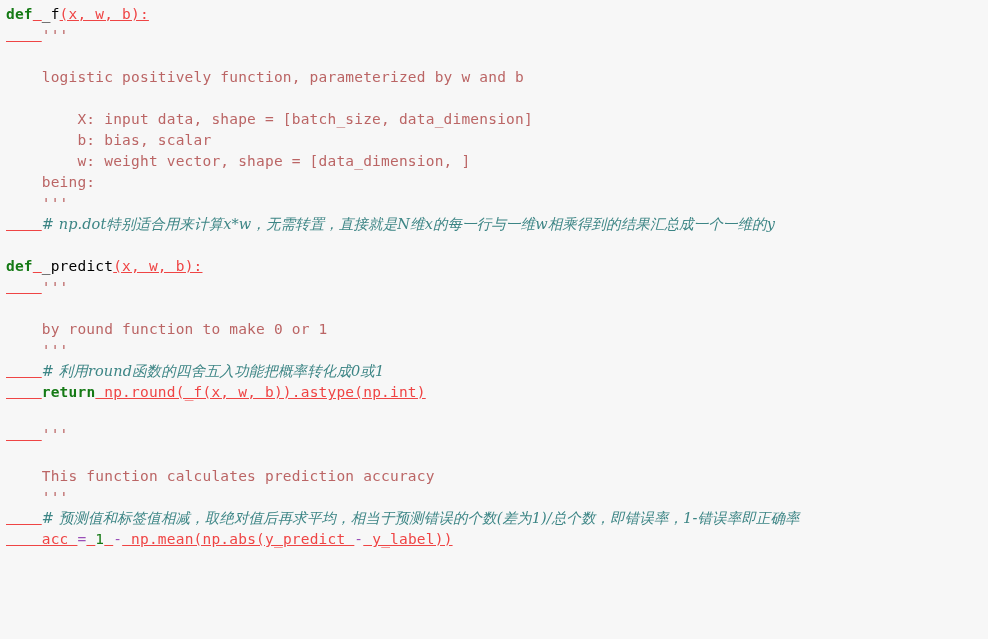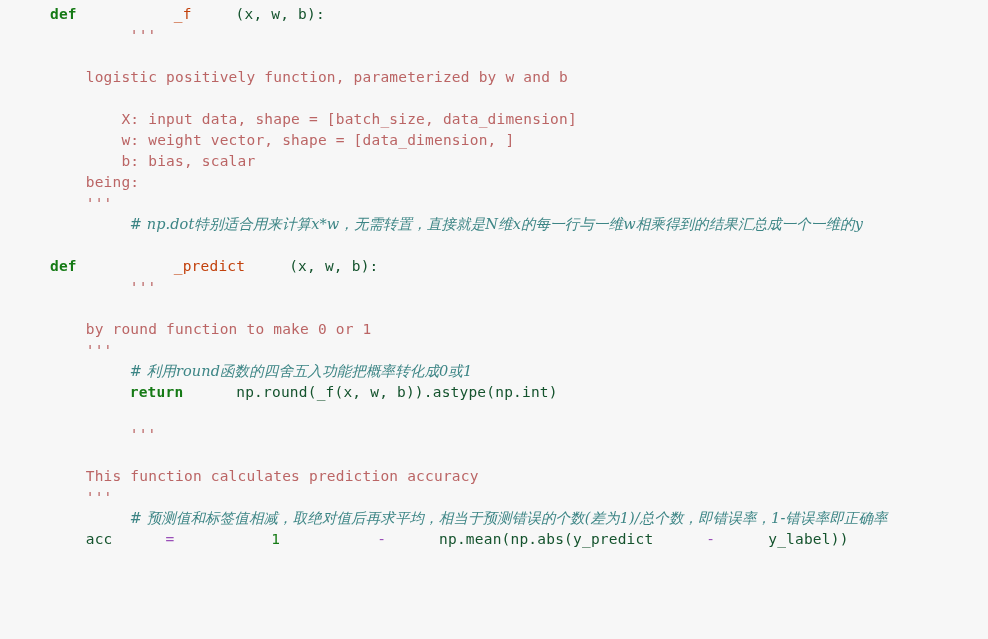--- a/index.html
+++ b/index.html
@@ -23,61 +23,62 @@
   }
   .code-line {
     height: 21px;
     line-height: 21px;
     font-size: 14.5px;
     white-space: pre;
     padding-left: 6px;
     letter-spacing: 0.2px;
     color: #2b2b2b;
   }
-  .tok { white-space: pre; margin-left: 44px; }
+  .tok { white-space: pre; }
   .kw {
     color: #157a15;
     font-weight: bold;
   }
   .fn {
-    color: #c2410c;
+    color: #000000;
   }
   .str {
     color: #bb6565;
   }
   .cmt {
     color: #3c8585;
     font-style: italic;
     font-family: "DejaVu Serif", "Liberation Serif", serif;
     letter-spacing: 0.1px;
   }
   .op {
     color: #9a4fb8;
   }
   .num {
     color: #157a15;
   }
   .plain {
-    color: #14532d;
+    color: #ef4444;
+    text-decoration: underline;
   }
   .blank { height: 21px; }
 </style>
 </head>
 <body>
 
 <div id="code-editor">
   <div id="code-lines-container">
       <div class="code-line"><span class="tok kw">def</span><span class="tok plain"> </span><span class="tok fn">_f</span><span class="tok plain">(x, w, b):</span></div>
       <div class="code-line"><span class="tok plain">    </span><span class="tok str">'''</span></div>
       <div class="code-line"><span class="tok str">    </span></div>
       <div class="code-line"><span class="tok str">    logistic positively function, parameterized by w and b</span></div>
       <div class="code-line"><span class="tok str">    </span></div>
       <div class="code-line"><span class="tok str">        X: input data, shape = [batch_size, data_dimension]</span></div>
+      <div class="code-line"><span class="tok str">        b: bias, scalar</span></div>
       <div class="code-line"><span class="tok str">        w: weight vector, shape = [data_dimension, ]</span></div>
-      <div class="code-line"><span class="tok str">        b: bias, scalar</span></div>
       <div class="code-line"><span class="tok str">    being:</span></div>
       <div class="code-line"><span class="tok str">    '''</span></div>
       <div class="code-line"><span class="tok plain">    </span><span class="tok cmt"># np.dot特别适合用来计算x*w，无需转置，直接就是N维x的每一行与一维w相乘得到的结果汇总成一个一维的y</span></div>
       <div class="code-line blank">&nbsp;</div>
       <div class="code-line"><span class="tok kw">def</span><span class="tok plain"> </span><span class="tok fn">_predict</span><span class="tok plain">(x, w, b):</span></div>
       <div class="code-line"><span class="tok plain">    </span><span class="tok str">'''</span></div>
       <div class="code-line"><span class="tok str">    </span></div>
       <div class="code-line"><span class="tok str">    by round function to make 0 or 1</span></div>
       <div class="code-line"><span class="tok str">    '''</span></div>
       <div class="code-line"><span class="tok plain">    </span><span class="tok cmt"># 利用round函数的四舍五入功能把概率转化成0或1</span></div>

